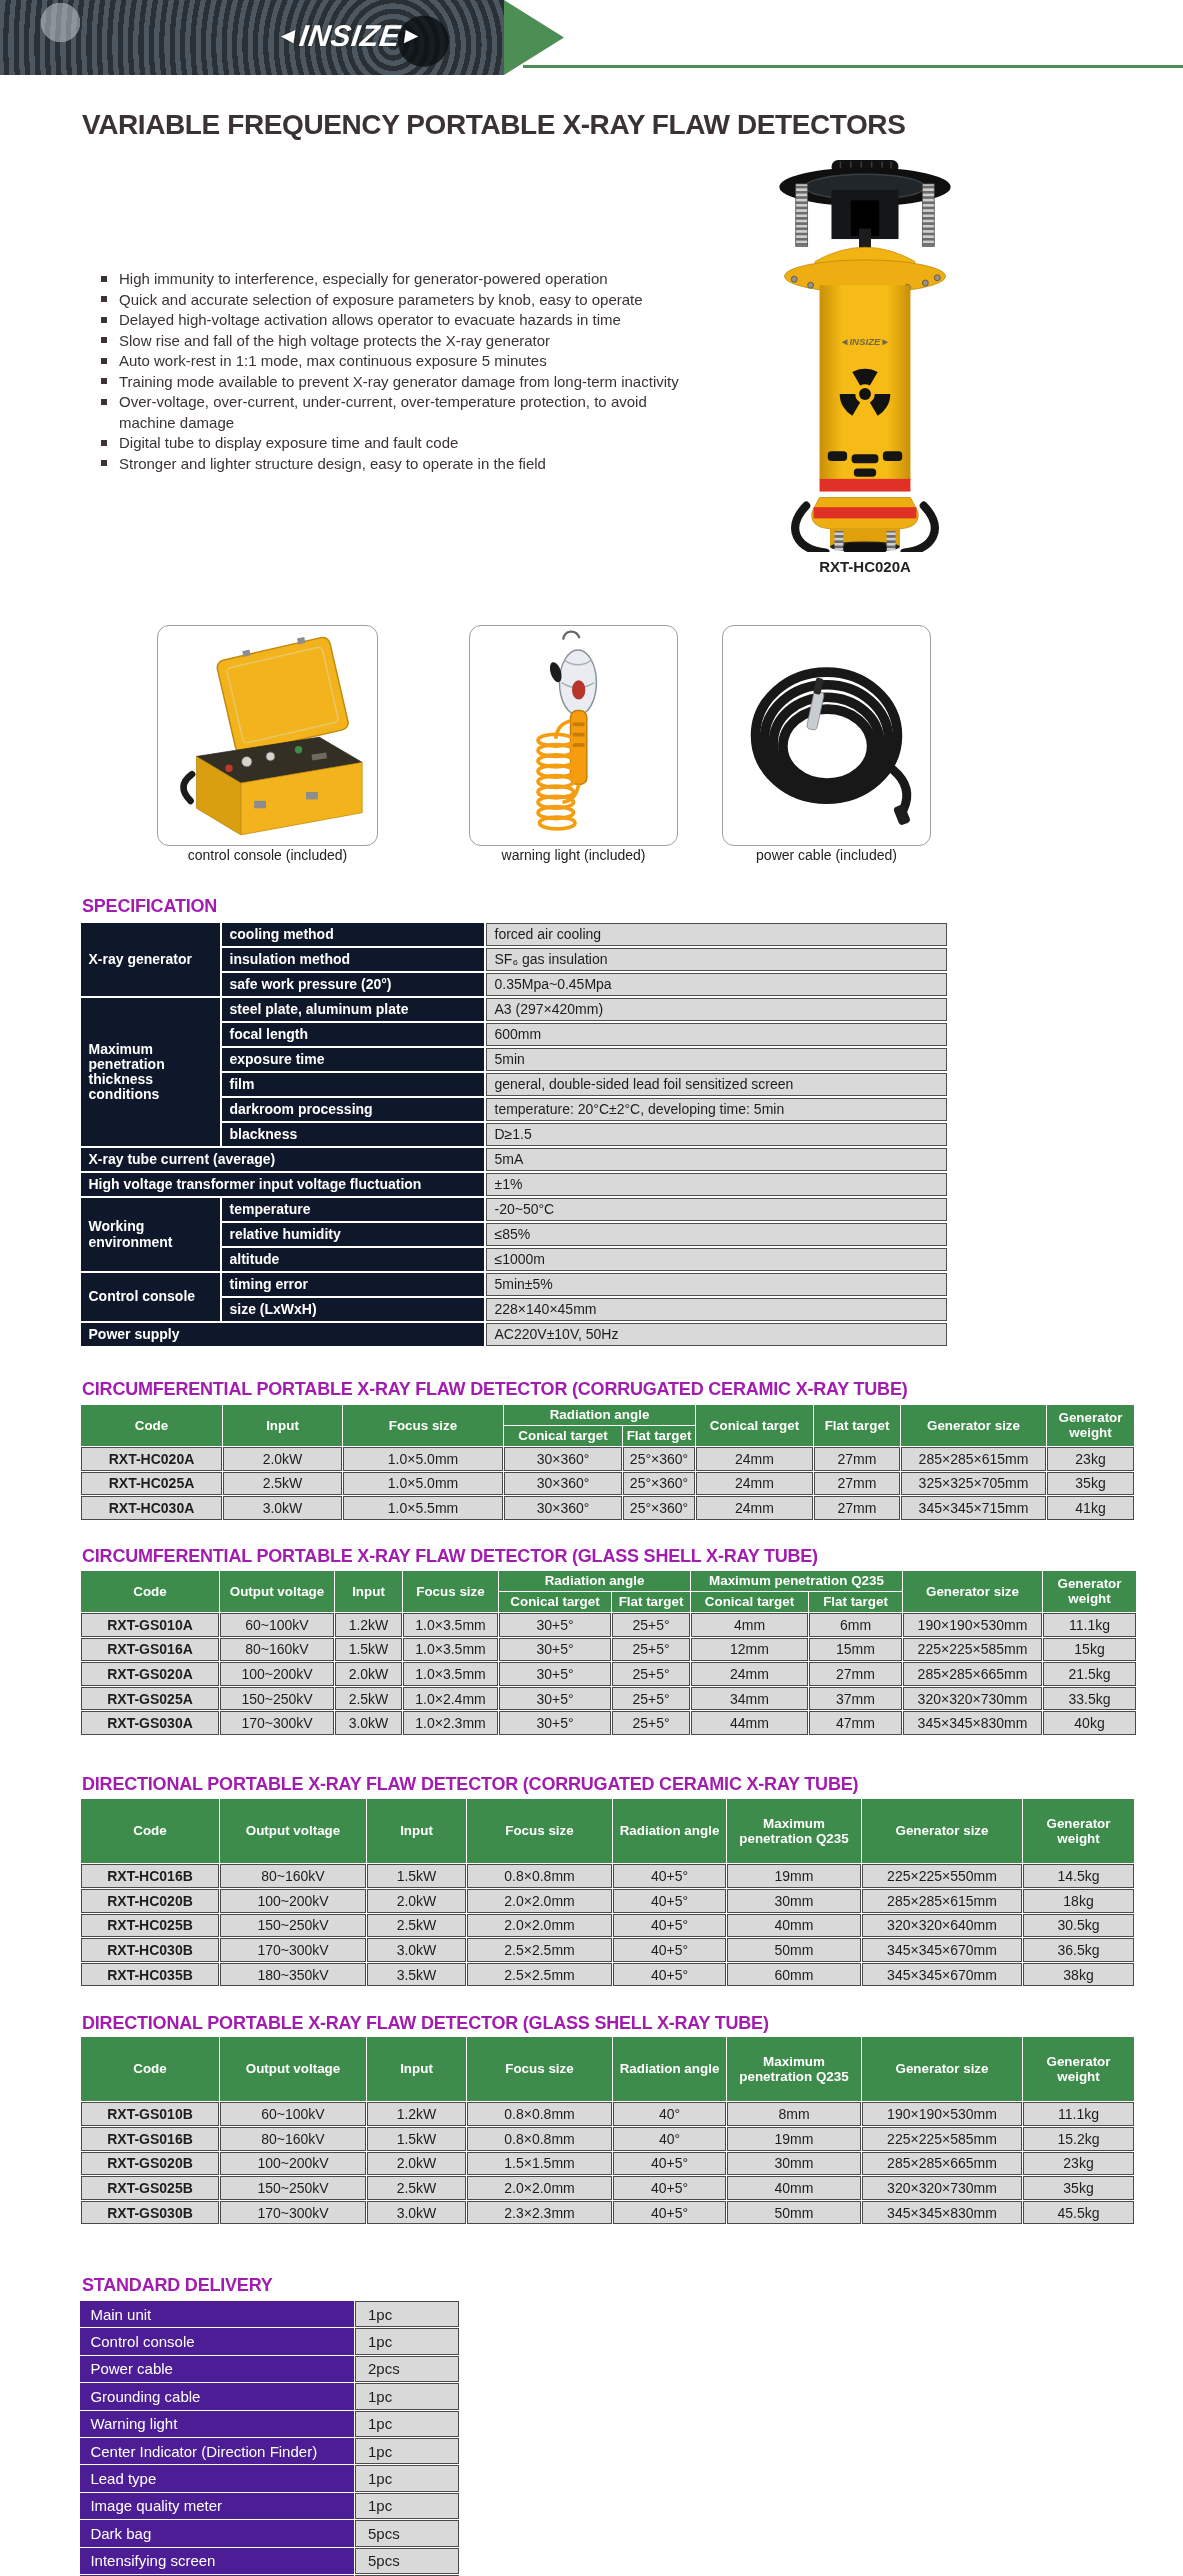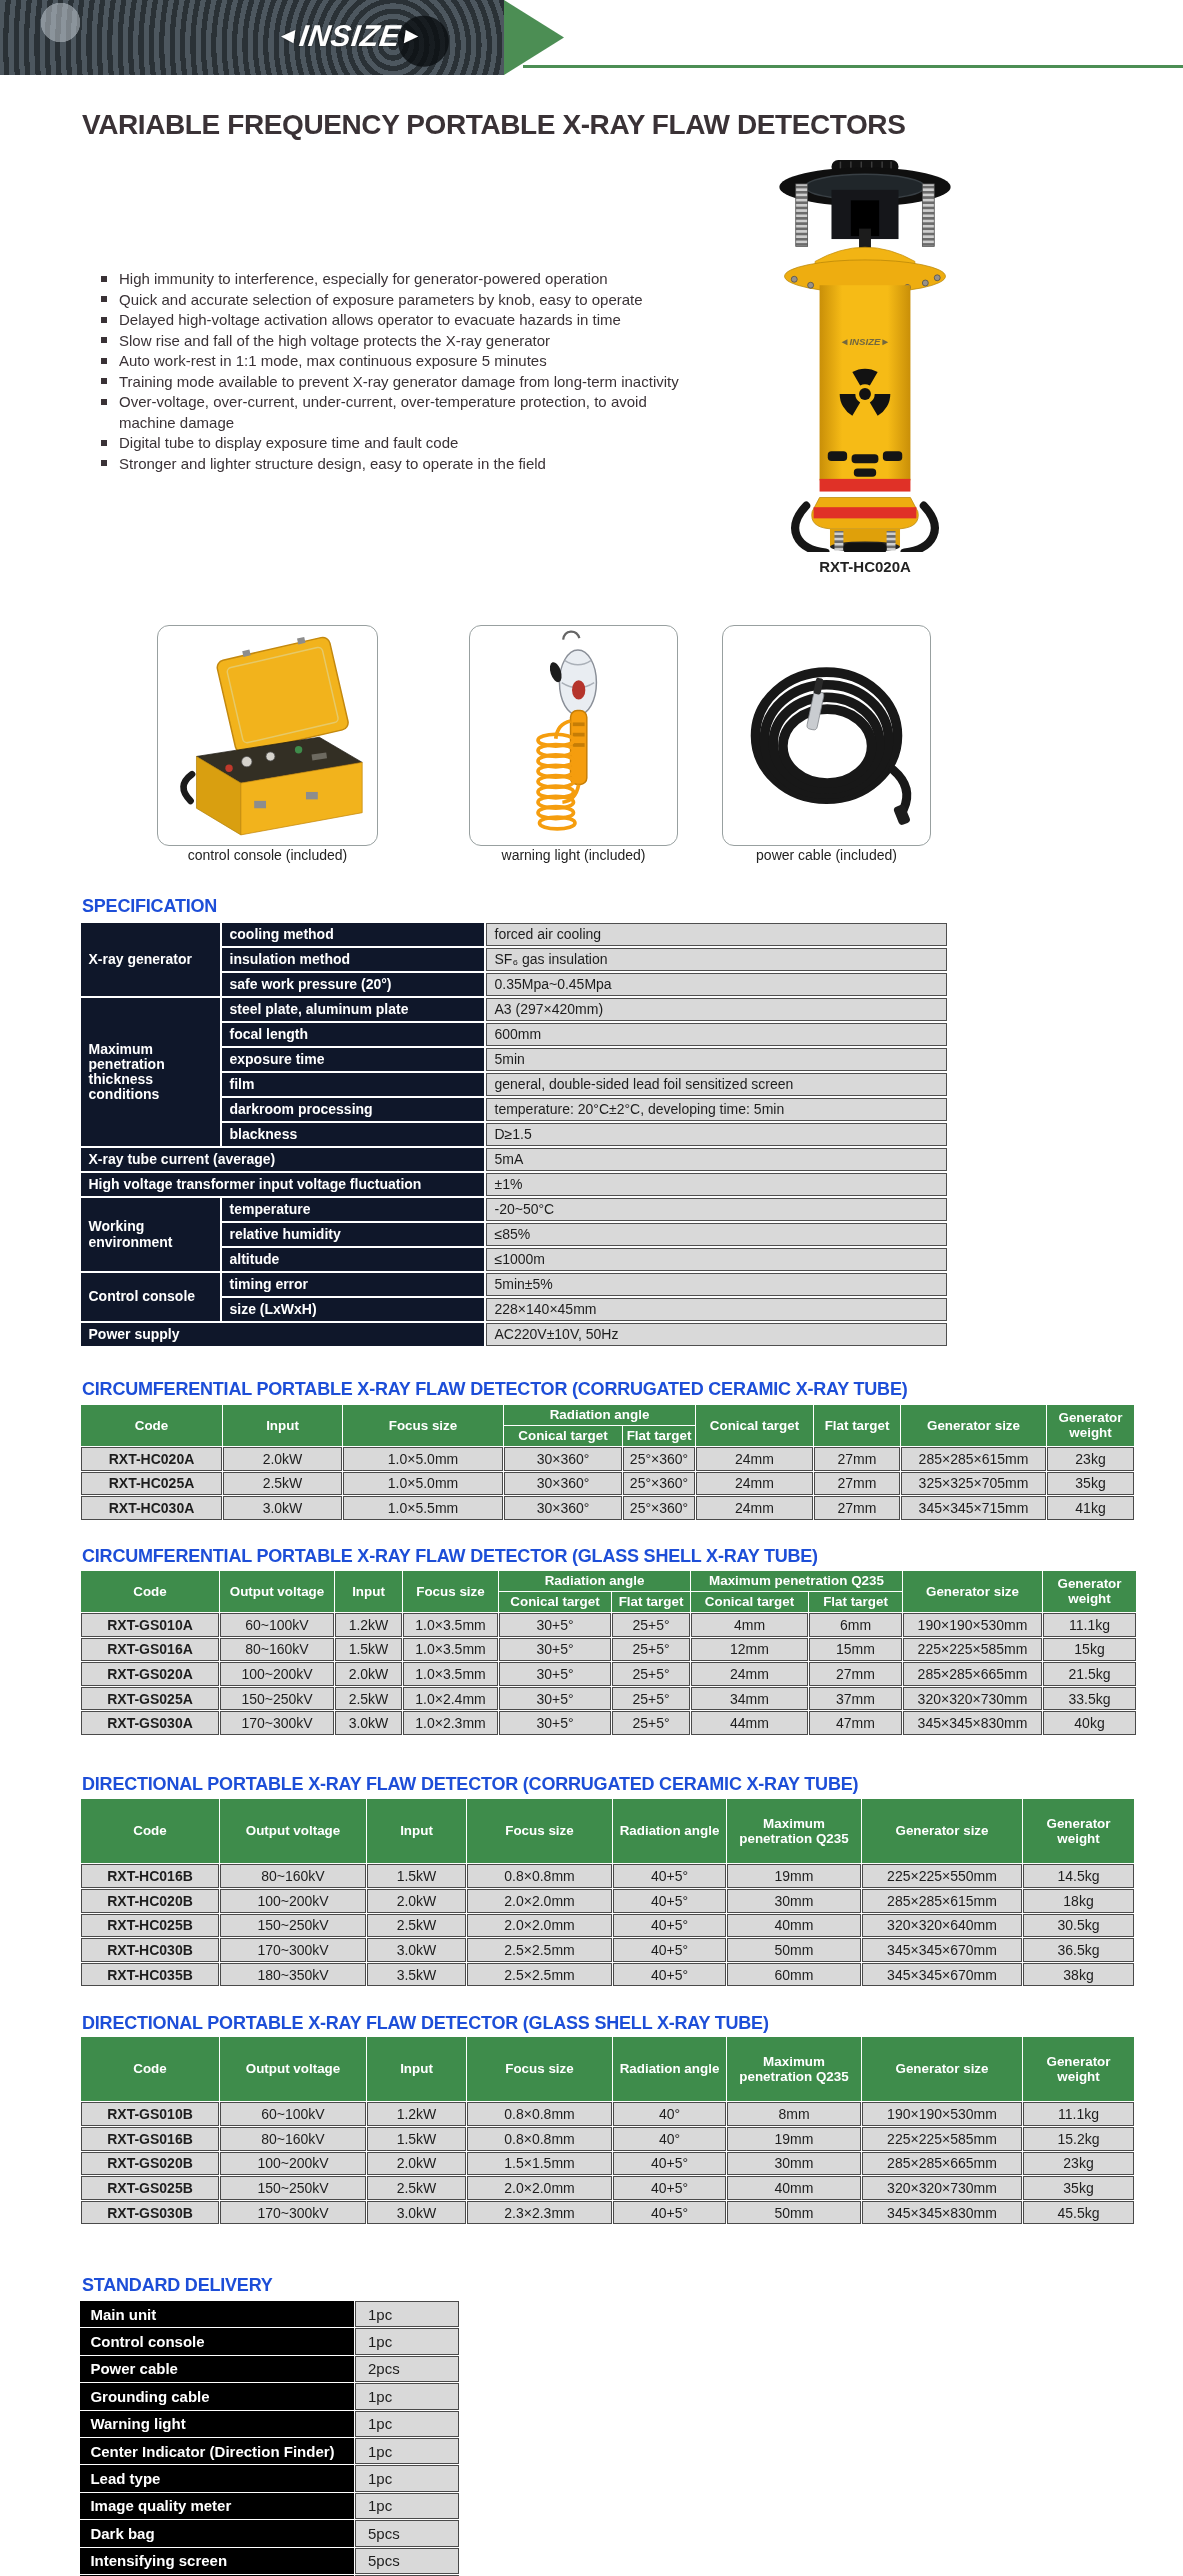--- a/index.html
+++ b/index.html
@@ -32,21 +32,21 @@
 
   
   .device-fig{position:absolute;left:757px;top:157px;width:216px;}
   .device-label{margin-top:3px;text-align:center;font-size:15px;font-weight:bold;color:#222;}
   .figwrap{position:absolute;top:625px;}
   #figwrap-1{left:157px;width:221px;} #figwrap-2{left:441px;width:209px;padding-left:28px;} #figwrap-3{left:722px;width:209px;}
   .card{height:219px;border:0.7px solid #98a0a0;border-radius:12px;background:#fff;overflow:hidden;}
   .fig-cap{margin-top:1px;text-align:center;font-size:14px;color:#222;}
 
   
-  .sec-heading{position:absolute;left:82px;font-size:18px;font-weight:bold;color:#1d4ed8;
+  .sec-heading{position:absolute;left:82px;font-size:18px;font-weight:bold;color:#a21caf;
         letter-spacing:-0.2px;white-space:nowrap;}
   #spec-heading{top:896px;} #headingA{top:1379px;} #headingB{top:1546px;}
   #headingC{top:1774px;} #headingD{top:2013px;} #deliv-heading{top:2275px;}
 
   
   table.spec{position:absolute;left:79px;top:921px;border-collapse:separate;border-spacing:2.2px;
         table-layout:fixed;}
   .spec th,.spec td{height:21px;font-size:14px;padding:0 3px 0 7.5px;text-align:left;vertical-align:middle;line-height:1.08;}
   .spec th{background:#0f172a;color:#fff;font-weight:bold;}
   .spec td{background:#D9D9D9;border:0.7px solid #4f4f4f;color:#1d1d1d;}
@@ -59,21 +59,21 @@
   .ptab td{background:#D9D9D9;border:0.7px solid #4a4a4a;text-align:center;font-size:14px;height:21.6px;
         color:#1d1d1d;padding:0 1.5px;vertical-align:middle;}
   .ptab td:first-child{font-weight:bold;}
   #tableA{top:1404px;} #tableB{top:1570px;} #tableC{top:1798px;} #tableD{top:2036px;}
   #tableC thead th,#tableD thead th{height:63px;}
   #tableA thead tr th,#tableB thead tr th{height:18.6px;}
 
   
   table.deliv{position:absolute;left:79px;top:2300px;border-collapse:separate;border-spacing:1.5px;table-layout:fixed;}
   .deliv td{height:22.4px;font-size:15px;vertical-align:middle;}
-  .deliv td:first-child{background:#000000;color:#fff;font-weight:bold;padding-left:10.4px;}
+  .deliv td:first-child{background:#4c1d95;color:#fff;font-weight:normal;padding-left:10.4px;}
   .deliv td:last-child{background:#D9D9D9;border:0.7px solid #4a4a4a;padding-left:12px;color:#1d1d1d;}
 </style>
 </head>
 <body>
 
 <div id="page">
 
   <div class="header">
     <div class="header-photo">
       <div class="logo"><span class="arr">◄</span><span>INSIZE</span><span class="arr">►</span></div>

